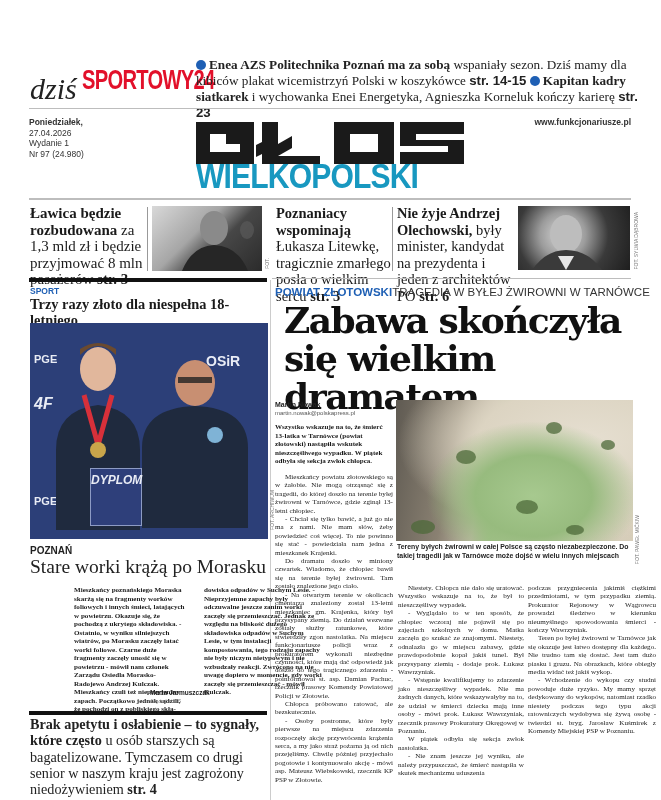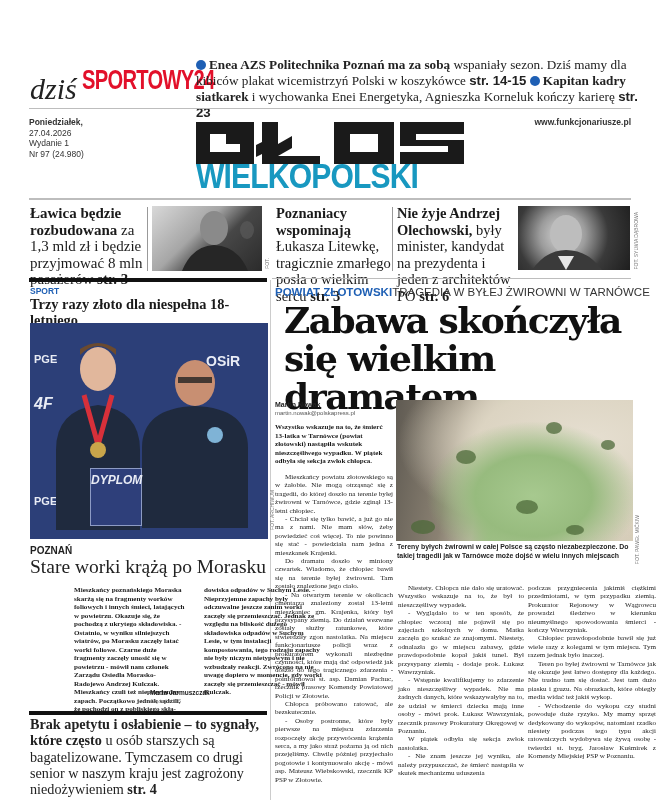--- a/index.html
+++ b/index.html
@@ -207,21 +207,20 @@
 
 <div class="abs body-col c2">
   <p>Niestety. Chłopca nie dało się uratować. Wszystko wskazuje na to, że był to nieszczęśliwy wypadek.</p>
   <p>- Wyglądało to w ten sposób, że chłopiec wczoraj nie pojawił się po zajęciach szkolnych w domu. Matka zaczęła go szukać ze znajomymi. Niestety, odnalazła go w miejscu zabawy, gdzie prawdopodobnie kopał jakiś tunel. Był przysypany ziemią - dodaje prok. Łukasz Wawrzyniak.</p>
   <p>- Wstępnie kwalifikujemy to zdarzenie jako nieszczęśliwy wypadek. Nie ma żadnych danych, które wskazywałyby na to, że udział w śmierci dziecka mają inne osoby - mówi prok. Łukasz Wawrzyniak, rzecznik prasowy Prokuratury Okręgowej w Poznaniu.</p>
   <p>W piątek odbyła się sekcja zwłok nastolatka.</p>
   <p>- Nie znam jeszcze jej wyniku, ale należy przypuszczać, że śmierć nastąpiła w skutek mechanizmu uduszenia</p>
 </div>
 <div class="abs body-col c3">
   <p style="text-indent:0">podczas przygniecenia jakimiś ciężkimi przedmiotami, w tym przypadku ziemią. Prokurator Rejonowy w Wągrowcu prowadzi śledztwo w kierunku nieumyślnego spowodowania śmierci - kończy Wawrzyniak.</p>
-  <p>Chłopiec prawdopodobnie bawił się już wiele razy z kolegami w tym miejscu. Tym razem jednak było inaczej.</p>
   <p>Teren po byłej żwirowni w Tarnówce jak się okazuje jest łatwo dostępny dla każdego. Nie trudno tam się dostać. Jest tam dużo piasku i gruzu. Na obrazkach, które obiegły media widać też jakiś wykop.</p>
   <p>- Wchodzenie do wykopu czy studni powoduje duże ryzyko. My mamy sprzęt dedykowany do wykopów, natomiast rzadko niestety podczas tego typu akcji ratowniczych wydobywa się żywą osobę - twierdzi st. bryg. Jarosław Kuśmirek z Komendy Miejskiej PSP w Poznaniu.</p>
 </div>
 
 <div class="abs kicker-pzn">POZNAŃ</div>
 <div class="abs pzn-hd">Stare worki krążą po Morasku</div>
 <div class="abs pzn-col pc1">Mieszkańcy poznańskiego Moraska skarżą się na fragmenty worków foliowych i innych śmieci, latających w powietrzu. Okazuje się, że pochodzą z ukrytego składowiska. - Ostatnio, w wyniku silniejszych wiatrów, po Morasku zaczęły latać worki foliowe. Czarne duże fragmenty zaczęły unosić się w powietrzu - mówił nam członek Zarządu Osiedla Morasko-Radojewo Andrzej Kulczak. Mieszkańcy czuli też nieprzyjemny zapach. Początkowo jednak sądzili, że pochodzi on z pobliskiego skła-</div>
 <div class="abs pzn-col pc2">dowiska odpadów w Suchym Lesie. - Nieprzyjemne zapachy były odczuwalne jeszcze zanim worki zaczęły się przemieszczać. Jednak ze względu na bliskość dużego składowiska odpadów w Suchym Lesie, w tym instalacji kompostowania, tego rodzaju zapachy nie były niczym nietypowym i nie wzbudzały reakcji. Zwrócono na nie uwagę dopiero w momencie, gdy worki zaczęły się przemieszczać - mówił Kulczak.</div>
 <div class="abs pzn-author">Marta Jarmuszczak</div>
 <div class="abs pzn-read">Czytaj str. 5</div>

